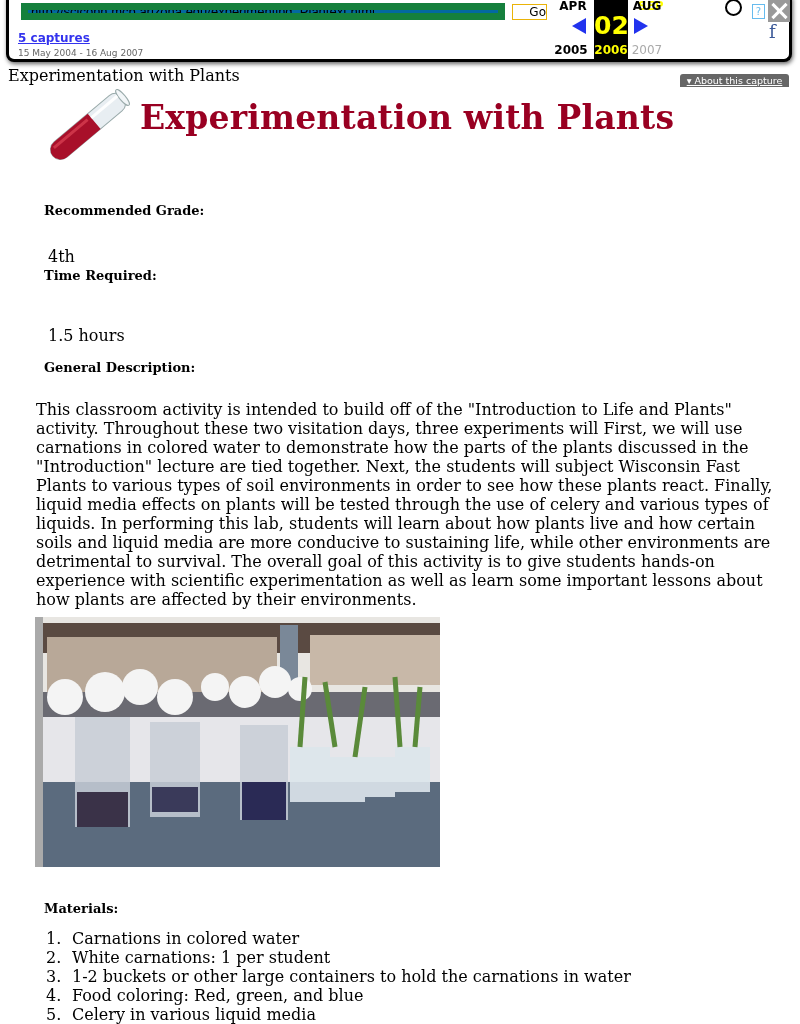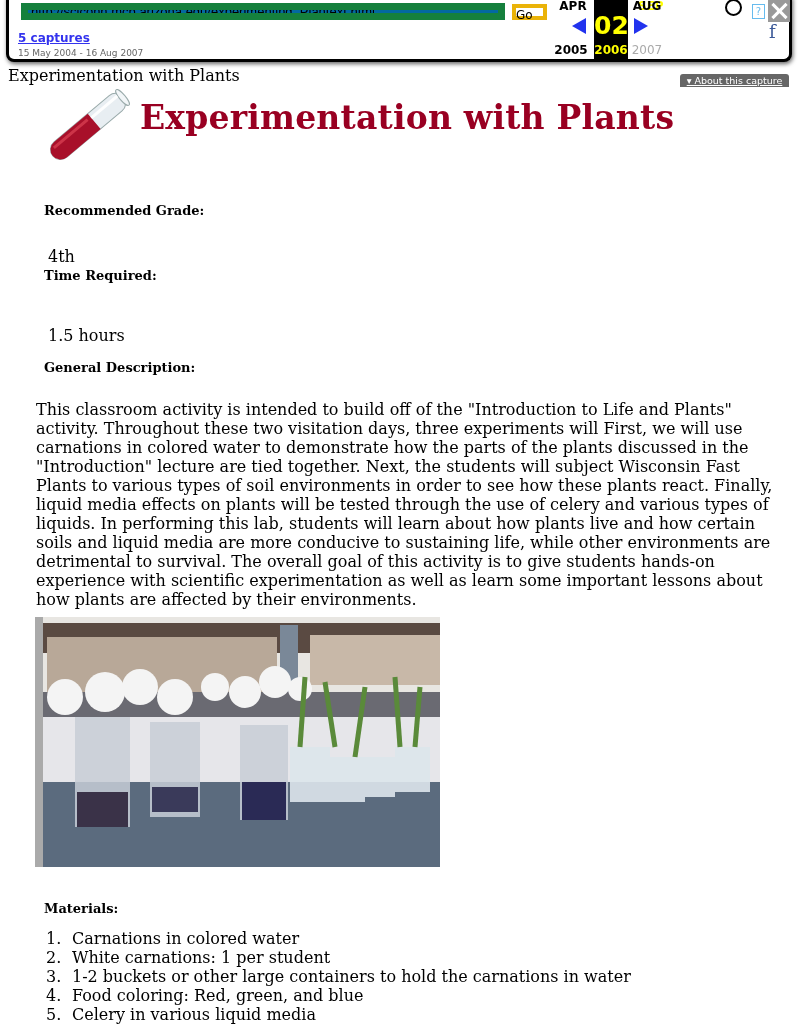--- a/index.html
+++ b/index.html
@@ -12,22 +12,22 @@
     border-radius: 0 0 8px 8px; box-shadow: 1px 2px 4px rgba(0,0,0,0.6);
     font-family: "DejaVu Sans", sans-serif; box-sizing: border-box;
   }
   #url-input {
     position: absolute; left: 12px; top: 7px; width: 484px; height: 17px;
     border: 7px solid #15803d; font-family: "Liberation Sans", sans-serif; font-size: 13px;
     padding: 0 3px; box-sizing: border-box; line-height: 15px; color: #000; background: #0369a1;
   }
   #go-btn {
     position: absolute; left: 503px; top: 8px; width: 35px; height: 16px;
-    border: 4px solid #eab308; background: #fff; font-family: "DejaVu Sans", sans-serif; font-size: 12px;
-    line-height: 14px; text-align: left; padding: 0; box-sizing: border-box; color: #000;
+    border: 1px solid #eab308; background: #fff; font-family: "DejaVu Sans", sans-serif; font-size: 12px;
+    line-height: 14px; text-align: right; padding: 0; box-sizing: border-box; color: #000;
   }
   #captures-link { position: absolute; left: 9px; top: 35px; font-size: 12px; font-weight: bold; color: #3333ee; text-decoration: underline; }
   #captures-range { position: absolute; left: 9px; top: 52px; font-size: 9px; color: #666; }
 
   .month { position: absolute; top: 3px; font-size: 12px; font-weight: bold; color: #000; text-align: center; }
   #col-sep { position: absolute; left: 585px; top: -1px; width: 34px; height: 65px; background: #000; }
   #month-apr { left: 543px; width: 42px; }
   #month-sep { left: 585px; width: 16px; color: #ffff00; padding-left: 44px; }
   #month-aug { left: 620px; width: 36px; }
   #arrow-prev { position: absolute; left: 563px; top: 22px; width: 0; height: 0; border-top: 8px solid transparent; border-bottom: 8px solid transparent; border-right: 14px solid #2233ee; }

